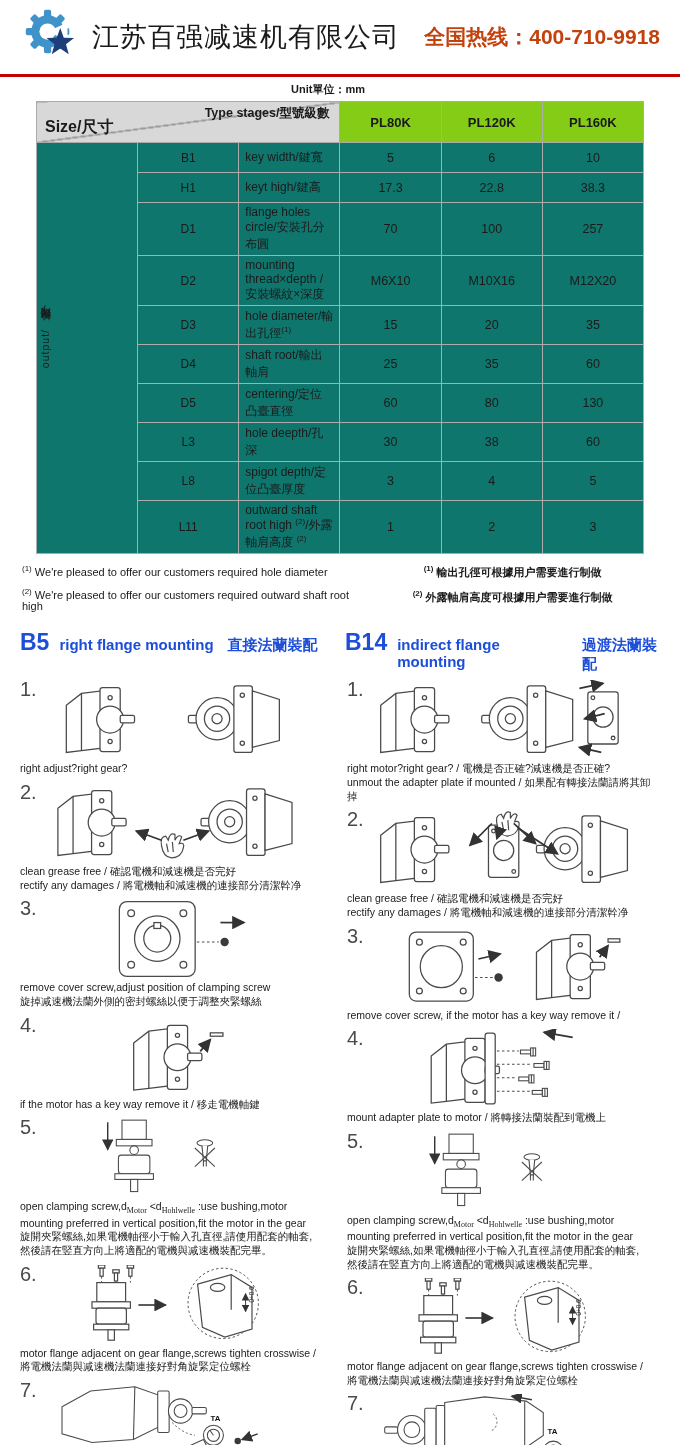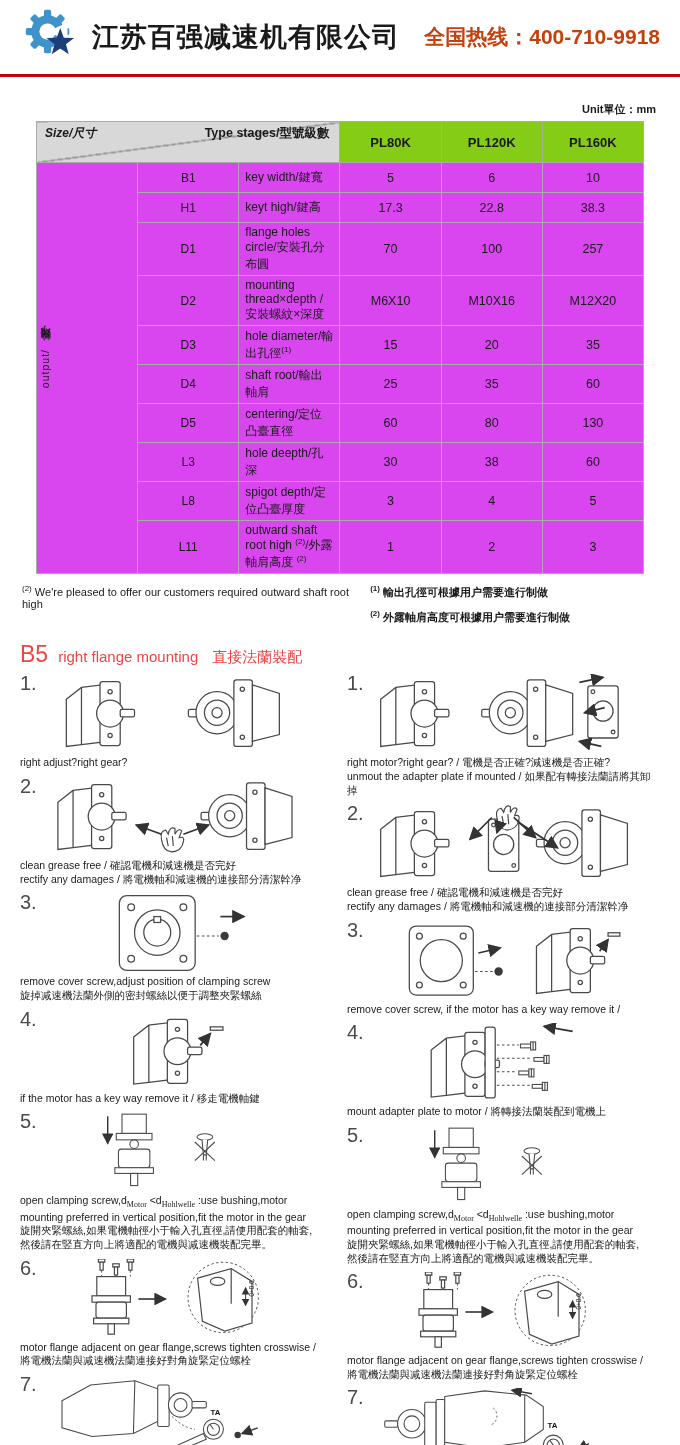--- a/index.html
+++ b/index.html
@@ -4,51 +4,51 @@
 <style>
   html,body{margin:0;padding:0;}
   body{
     width:680px;height:1445px;overflow:hidden;background:#fff;
     font-family:"Liberation Sans","DejaVu Sans",sans-serif;color:#1a1a1a;
     position:relative;
   }
   
   .topbar{display:flex;align-items:center;height:66px;padding:4px 14px 2px 24px;}
   .logo{width:58px;height:58px;flex:0 0 auto;}
-  .company{font-size:27px;font-weight:bold;margin-left:10px;letter-spacing:1px;white-space:nowrap;}
+  .company{font-size:27px;font-weight:normal;margin-left:10px;letter-spacing:1px;white-space:nowrap;}
   .hotline{margin-left:auto;color:#c2410c;font-size:21px;font-weight:bold;margin-right:6px;white-space:nowrap;}
   .red-line{height:3px;background:#c40000;margin-top:2px;}
-  .unit{text-align:right;font-size:11px;font-weight:bold;padding:25px 24px 4px 0;}
+  .unit{text-align:center;font-size:11px;font-weight:bold;padding:5px 24px 4px 0;}
   
   .spec-wrap{padding:0 36px;}
   table.spec{width:100%;border-collapse:collapse;table-layout:fixed;font-size:12px;}
   .spec th,.spec td{border:1px solid #ababab;}
   .spec thead th{height:38px;}
   th.corner{
     position:relative;background-color:#d8d8d8;
     background-image:linear-gradient(to bottom right,rgba(0,0,0,0) calc(50% - 0.8px),#9a9a9a calc(50% - 0.8px),#9a9a9a calc(50% + 0.8px),rgba(0,0,0,0) calc(50% + 0.8px));
   }
   .corner-top{position:absolute;top:3px;right:10px;font-size:12.5px;font-weight:bold;}
-  .corner-bottom{position:absolute;bottom:20px;left:8px;font-size:12px;font-weight:bold;font-style:italic;}
+  .corner-bottom{position:absolute;bottom:4px;left:8px;font-size:16px;font-weight:bold;}
   th.model{background:#84cc16;font-size:13px;font-weight:bold;}
-  .spec tbody td{height:25px;background:#d946ef;}
+  .spec tbody td{height:25px;background:#0f766e;}
   td.side{width:18px;}
   .vtext{writing-mode:vertical-rl;transform:rotate(180deg);font-size:10.5px;letter-spacing:1px;white-space:nowrap;display:inline-block;margin:0 auto;}
   td.code{width:32px;text-align:center;}
   td.rname{width:216px;text-align:left;padding:2px 6px;}
   td.val{text-align:center;font-size:12.5px;}
   .rname sup,.fn sup{font-size:8px;}
   
   .fnotes{display:flex;padding:10px 25px 0 22px;font-size:11px;}
   .fn-col{width:55%;}
   .fn-col.zhc{width:45%;}
   .fn{margin:0 0 9px 0;}
-  .fn-col.zhc .fn{font-weight:bold;}
+  .fn-col.zhc .fn{font-weight:bold;text-align:center;}
   
-  .sections{display:flex;padding:8px 10px 2px 20px;color:#ef4444;}
+  .sections{display:flex;padding:8px 10px 2px 20px;color:#1d4ed8;font-weight:bold;}
   .section-head{width:50%;display:flex;align-items:baseline;}
   .sec-code{font-size:23px;margin-right:10px;}
   .sec-en{font-size:15px;margin-right:14px;}
   .sec-zh{font-size:15px;}
   
   .steps-row{display:flex;padding:4px 6px 0 20px;}
   .col{width:50%;padding-right:14px;box-sizing:border-box;}
   .step{position:relative;margin-bottom:7px;}
   .step-num{position:absolute;left:0;top:-2px;font-size:20px;color:#4a4a4a;}
   .illus{margin-left:32px;height:80px;}
@@ -231,33 +231,39 @@
           <td class="val">1</td>
           <td class="val">2</td>
           <td class="val">3</td>
         </tr>
       </tbody>
   </table>
 </div>
 
 <div class="fnotes">
   <div class="fn-col">
+    <p class="fn"><sup>(1)</sup> <span>We're pleased to offer our customers required hole diameter</span></p>
     <p class="fn"><sup>(2)</sup> <span>We're pleased to offer our customers required outward shaft root high</span></p>
   </div>
   <div class="fn-col zhc">
     <p class="fn"><sup>(1)</sup> <span>輸出孔徑可根據用户需要進行制做</span></p>
     <p class="fn"><sup>(2)</sup> <span>外露軸肩高度可根據用户需要進行制做</span></p>
   </div>
 </div>
 
 <div class="sections">
   <div class="section-head">
     <span class="sec-code">B5</span>
     <span class="sec-en">right flange mounting</span>
     <span class="sec-zh">直接法蘭裝配</span>
+  </div>
+  <div class="section-head">
+    <span class="sec-code">B14</span>
+    <span class="sec-en">indirect flange mounting</span>
+    <span class="sec-zh">過渡法蘭裝配</span>
   </div>
 </div>
 
 <div class="steps-row">
   <div class="col">
     <div id="steps-b5">
         <div class="step">
           <div class="step-num">1.</div>
           <div class="illus">
             <svg viewBox="0 0 300 95">

